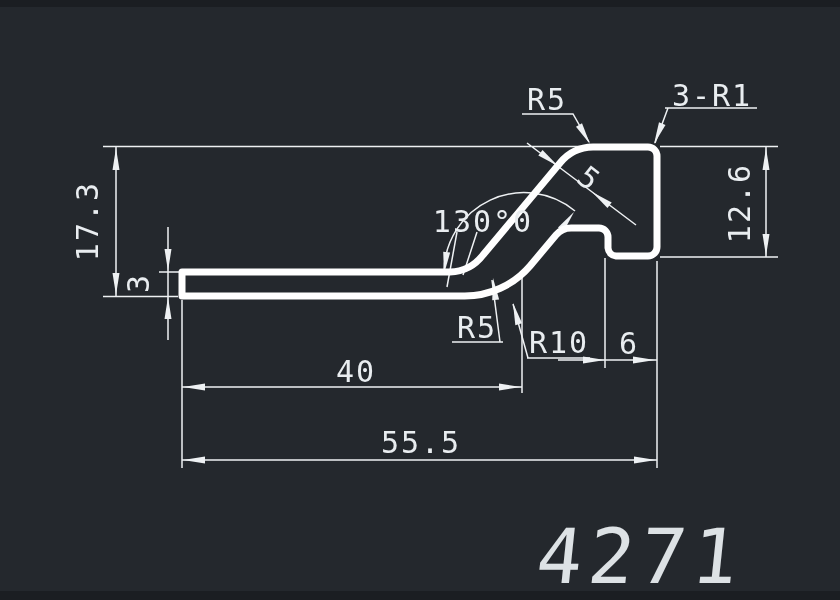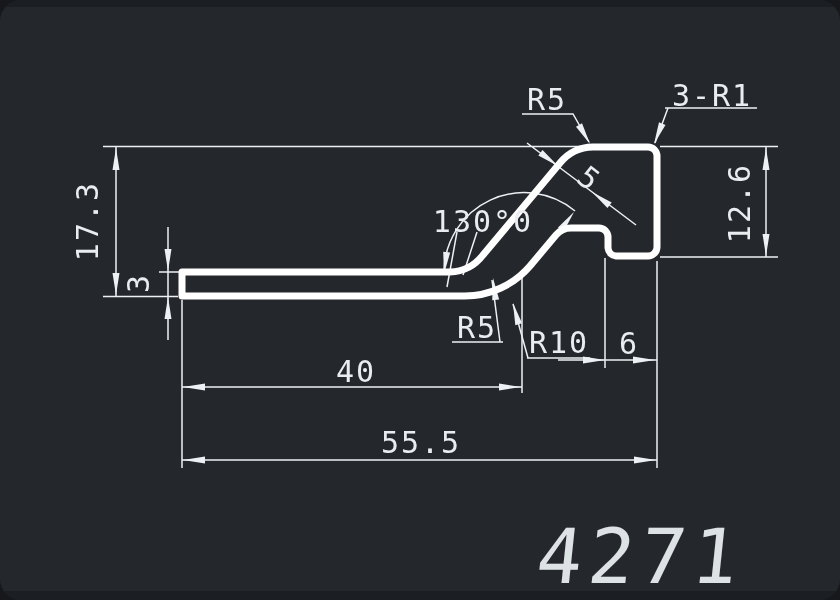--- a/index.html
+++ b/index.html
@@ -1,16 +1,16 @@
 <!DOCTYPE html>
 <html><head>
 <meta charset="utf-8">
 <style>
   html,body{margin:0;padding:0;background:#16181b;}
-  .canvas{position:relative;width:840px;height:600px;overflow:hidden;background:#24282d;border-radius:21px;}
+  .canvas{position:relative;width:840px;height:600px;overflow:hidden;background:#24282d;}
   .edge-bar{position:absolute;left:0;width:840px;background:#1b1e22;}
   .edge-bar.top{top:0;height:7px;}
   .edge-bar.bottom{bottom:0;height:9px;}
   svg{position:absolute;top:0;left:0;}
   text{font-family:"DejaVu Sans Mono","Liberation Mono",monospace;fill:#e9edf0;letter-spacing:2px;}
   .dim-text{font-size:30px;}
   .part-no{font-size:76px;letter-spacing:6px;fill:#dde2e5;}
   .thin{stroke:#eef1f3;stroke-width:1.5;fill:none;}
   .profile{stroke:#ffffff;stroke-width:7;fill:none;stroke-linejoin:round;stroke-linecap:round;}
   .arr{fill:#eef1f3;stroke:none;}

